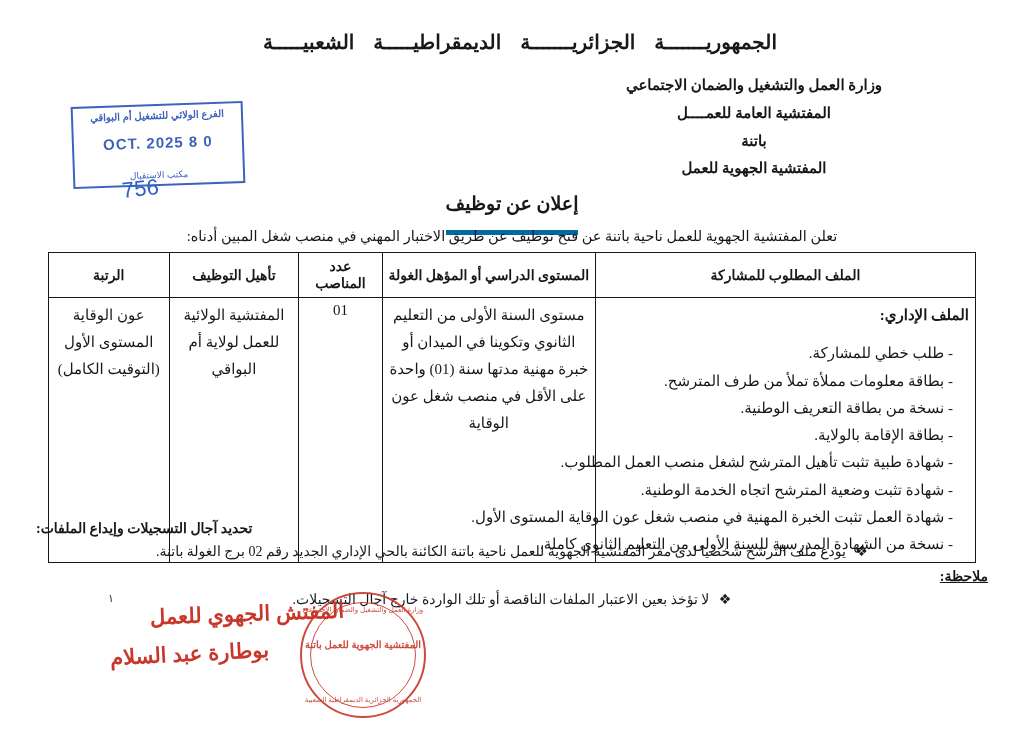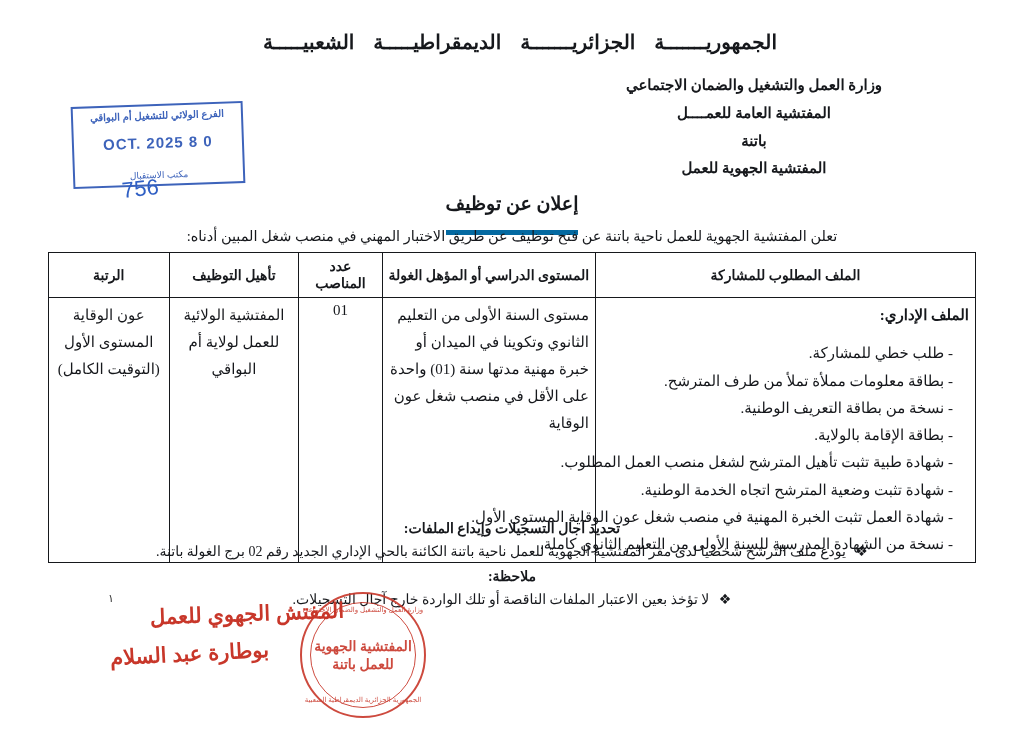--- a/index.html
+++ b/index.html
@@ -127,47 +127,48 @@
   col.c-level   { width: 23%; }
   col.c-count   { width: 9%;  }
   col.c-place   { width: 14%; }
   col.c-grade   { width: 13%; }
 
   td.dossier { text-align: right; line-height: 1.75; padding: 8px 10px 10px 10px; }
   td.dossier .head { font-weight: bold; margin-bottom: 12px; }
   td.dossier ul { list-style: none; margin: 0; padding: 0; }
   td.dossier li { margin: 0 16px 1px 0; white-space: nowrap; }
 
-  td.level { text-align: right; line-height: 1.8; padding: 8px 8px; }
+  td.level { text-align: center; line-height: 1.8; padding: 8px 8px; }
   td.count { text-align: center; padding-top: 9px; font-size: 14px; }
   td.place { text-align: center; line-height: 1.8; padding-top: 9px; }
   td.grade { text-align: center; line-height: 1.8; padding-top: 9px; }
 
   
   .notes {
     position: absolute;
     top: 520px;
     right: 36px;
     left: 36px;
     font-size: 14px;
   }
   .notes .sec-title {
-    text-align: center;
+    text-align: left;
     font-weight: bold;
     margin-bottom: 6px;
   }
   .notes .bullet {
     margin: 0 0 6px 0;
     text-align: center;
   }
   .notes .bullet .mark { color: #16181c; margin-left: 6px; }
   .notes .sec-title2 {
-    text-align: center;
+    text-align: right;
     font-weight: bold;
     margin: 8px 0 6px 0;
+    text-decoration: underline;
   }
 
   
   .sig-red {
     position: absolute;
     left: 110px;
     top: 596px;
     width: 320px;
     height: 110px;
     color: #c8372a;
@@ -202,21 +203,21 @@
     border: 1px solid #c8372a;
     border-radius: 50%;
   }
   .round-stamp .rs-top {
     position: absolute; top: 12px; left: 0; right: 0;
     text-align: center; font-size: 7px; line-height: 1.25;
     font-family: "Liberation Sans", sans-serif;
   }
   .round-stamp .rs-center {
     position: absolute; top: 44px; left: 0; right: 0;
-    text-align: center; font-size: 14px; font-weight: bold;
+    text-align: center; font-size: 10px; font-weight: bold;
     line-height: 1.3;
   }
   .round-stamp .rs-bottom {
     position: absolute; bottom: 12px; left: 0; right: 0;
     text-align: center; font-size: 7px;
     font-family: "Liberation Sans", sans-serif;
   }
   .page-mark {
     position: absolute;
     left: 108px;

